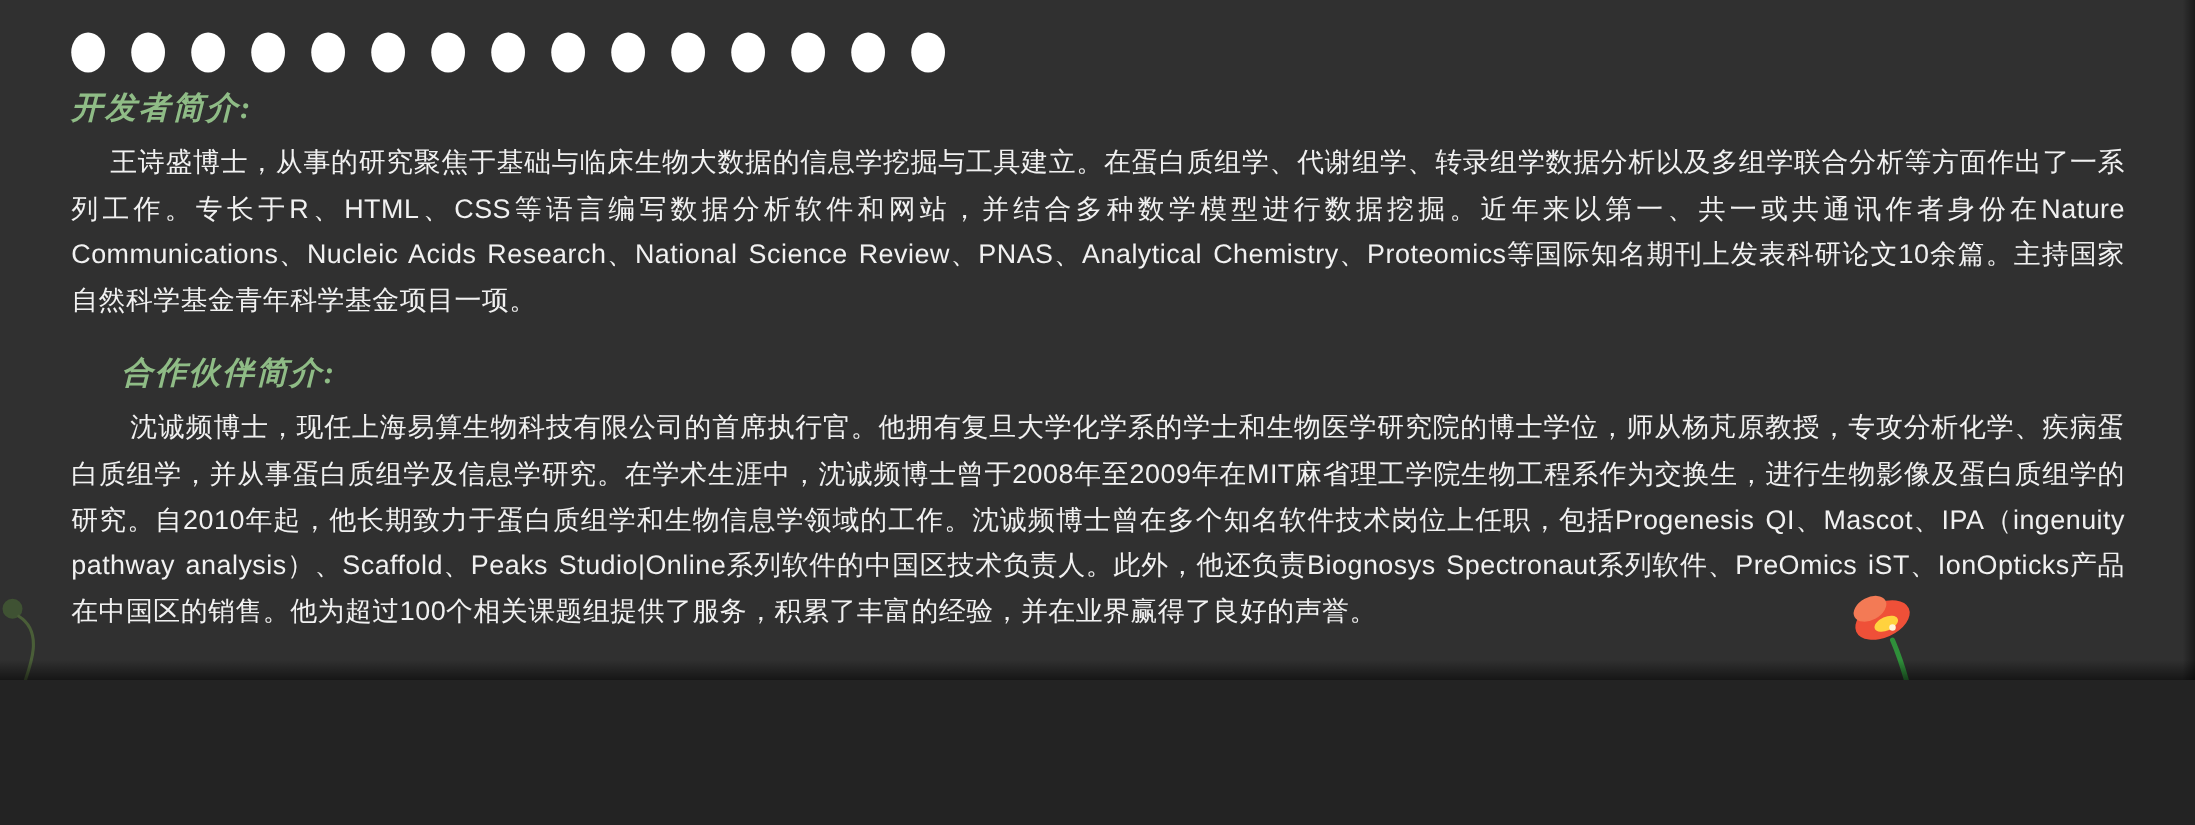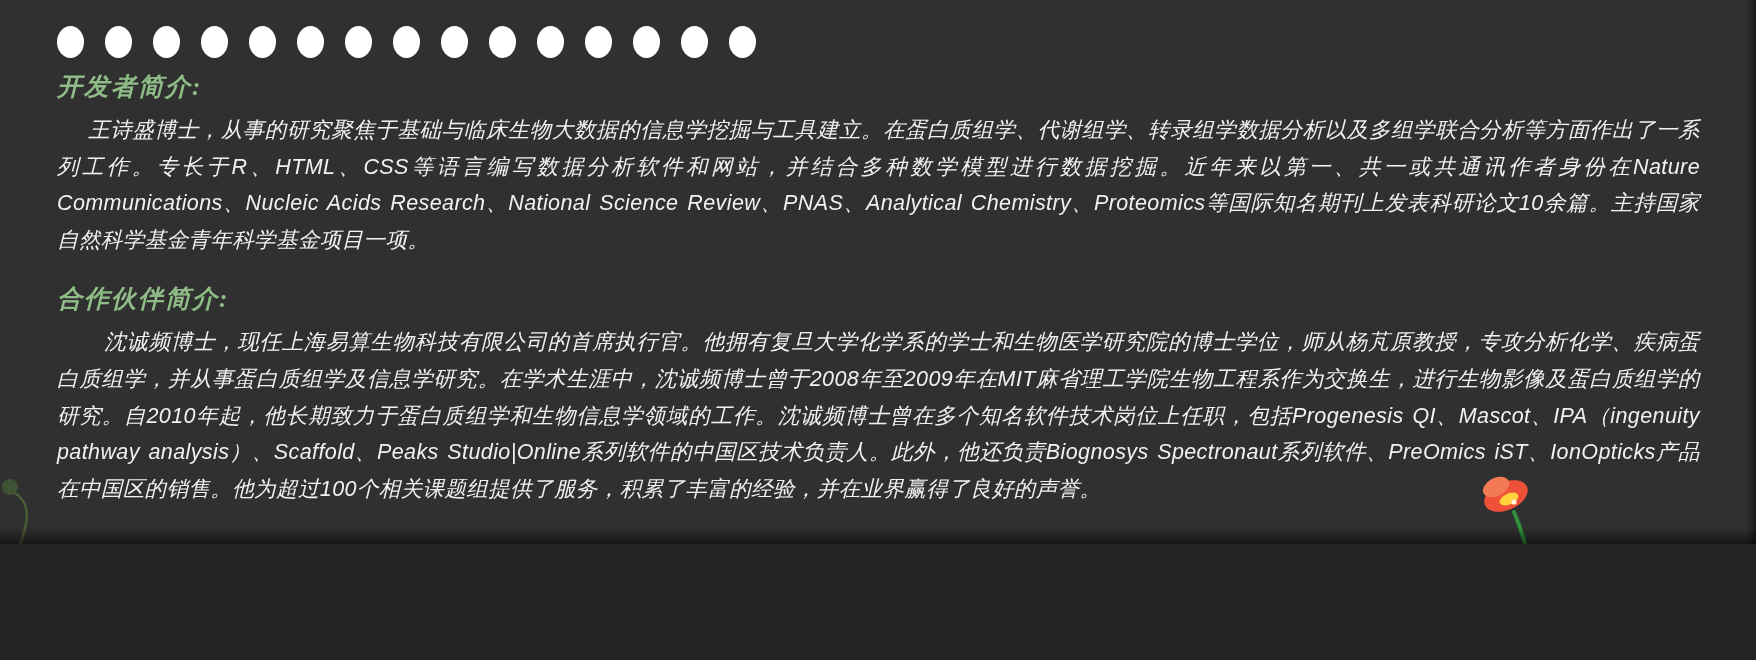--- a/index.html
+++ b/index.html
@@ -28,31 +28,30 @@
   h2.section-heading{
     margin:0;
     font-family:"Liberation Serif", serif;
     font-style:italic;
     font-weight:bold;
     font-size:25px;
     line-height:30px;
     letter-spacing:2px;
     color:#8fbc86;
   }
-  h2.partner{margin-top:26px;}
+  h2.partner{margin-top:26px;margin-left:40px;}
   p.body-para{
     margin:10px 0 0 0;
     font-size:21.5px;
     line-height:36.6px;
     color:#f1f1f1;
     text-align:justify;
     text-justify:inter-ideograph;
     letter-spacing:0.4px;
     word-spacing:2px;
-    font-style:italic;
   }
   p.developer{text-indent:1.45em;}
   p.partner{text-indent:2.2em;}
   
   .edge-bottom{
     position:absolute;left:0;right:0;bottom:0;height:16px;
     background:linear-gradient(to bottom, rgba(0,0,0,0), rgba(0,0,0,0.55));
     pointer-events:none;
   }
   .edge-right{

